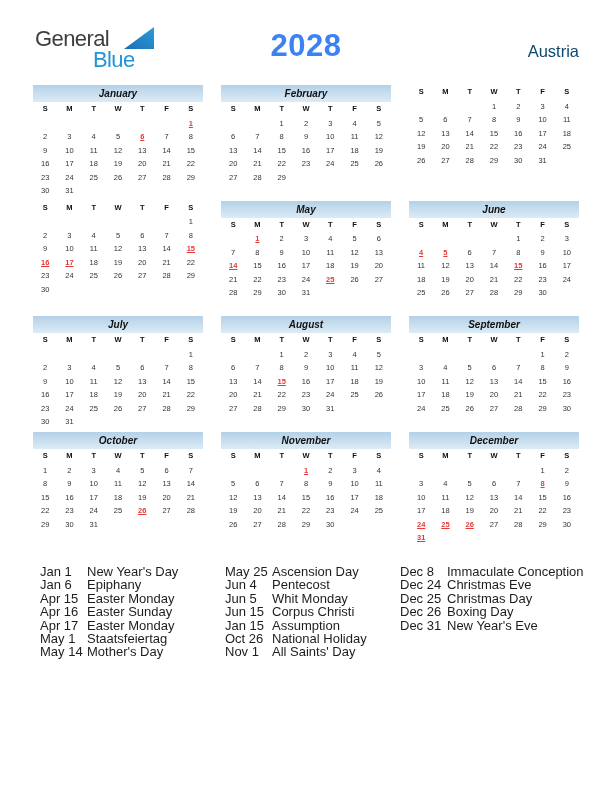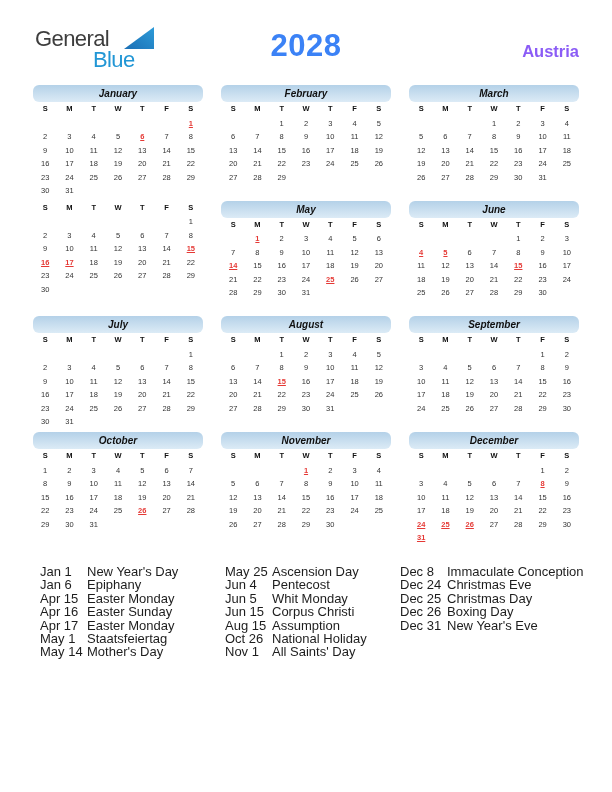--- a/index.html
+++ b/index.html
@@ -32,34 +32,34 @@
     font-size: 22px; color: var(--accent); letter-spacing: -0.6px;
   }
   .logo-tri { position: absolute; left: 89px; top: 1px; }
   .year {
     position: absolute; left: 0; right: 0; top: 4px;
     text-align: center; font-size: 31px; font-weight: 800; color: #3b82f6;
     letter-spacing: 0.5px;
   }
   .country {
     position: absolute; right: 0; top: 18px;
-    font-size: 16.5px; font-weight: bold; color: #8b5cf6;
+    font-size: 16.5px; font-weight: normal; color: #0c4a6e;
   }
 
   
   .cal {
     position: absolute; top: 85px; left: 33px;
     display: grid; grid-template-columns: repeat(3, 170px); column-gap: 18px;
   }
   .month { height: 115.7px; overflow: hidden; }
   .month-bar {
     height: 17px; line-height: 17px;
     background: linear-gradient(to bottom, var(--barTop), var(--barBottom));
     text-align: center;
-    font-weight: bold; font-style: italic; font-size: 10px; color: var(--ink); border-radius: 6px;
+    font-weight: bold; font-style: italic; font-size: 10px; color: var(--ink);
   }
   .dow-row, .week-row { display: grid; grid-template-columns: repeat(7, 1fr); }
   .dow {
     height: 14.5px; line-height: 14.5px; text-align: center;
     font-size: 7.5px; font-weight: bold; color: var(--ink);
   }
   .day {
     height: 13.5px; line-height: 13.5px; text-align: center;
     font-size: 7.5px; color: var(--dateInk);
   }
@@ -220,21 +220,20 @@
           <span class="day">27</span>
           <span class="day">28</span>
           <span class="day">29</span>
           <span class="day"></span>
           <span class="day"></span>
           <span class="day"></span>
           <span class="day"></span>
         </div>
       </div>
       <div class="month">
-        <div class="month-bar">March</div>
         <div class="dow-row">
           <span class="dow">S</span>
           <span class="dow">M</span>
           <span class="dow">T</span>
           <span class="dow">W</span>
           <span class="dow">T</span>
           <span class="dow">F</span>
           <span class="dow">S</span>
         </div>
         <div class="week-row">
@@ -866,21 +865,21 @@
         </div>
         <div class="legend-row">
           <span class="legend-date">Jun 5</span>
           <span class="legend-name">Whit Monday</span>
         </div>
         <div class="legend-row">
           <span class="legend-date">Jun 15</span>
           <span class="legend-name">Corpus Christi</span>
         </div>
         <div class="legend-row">
-          <span class="legend-date">Aug 15</span>
+          <span class="legend-date">Jan 15</span>
           <span class="legend-name">Assumption</span>
         </div>
         <div class="legend-row">
           <span class="legend-date">Oct 26</span>
           <span class="legend-name">National Holiday</span>
         </div>
         <div class="legend-row">
           <span class="legend-date">Nov 1</span>
           <span class="legend-name">All Saints' Day</span>
         </div>

